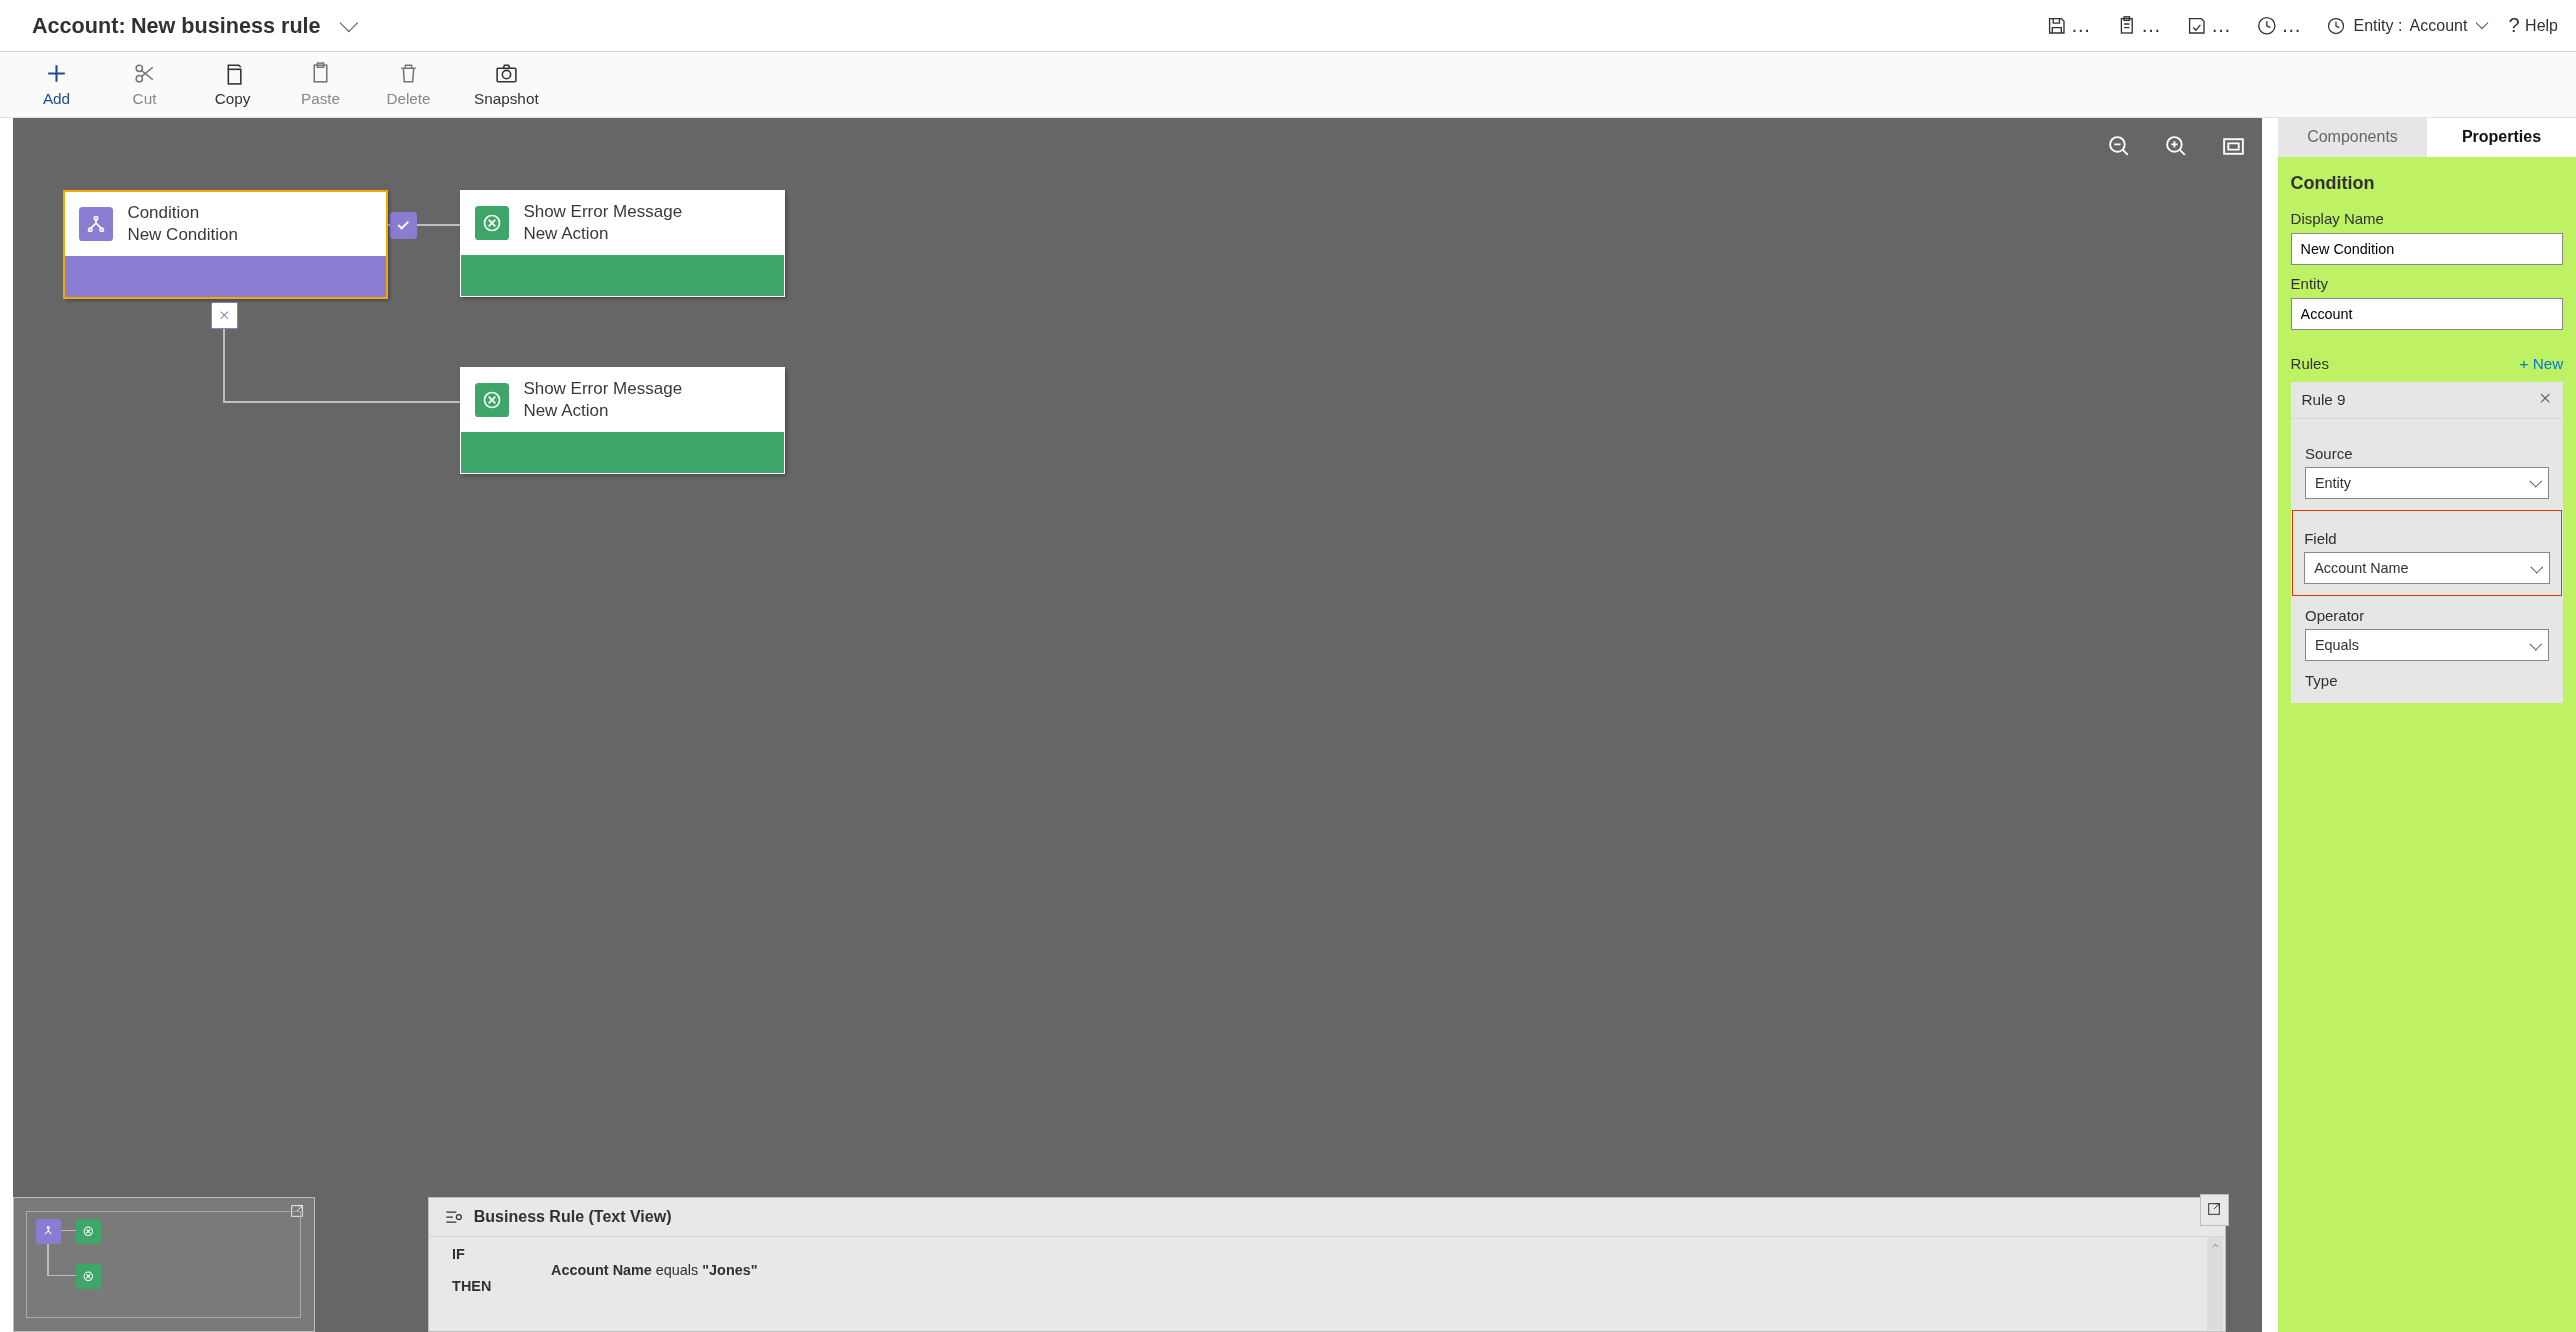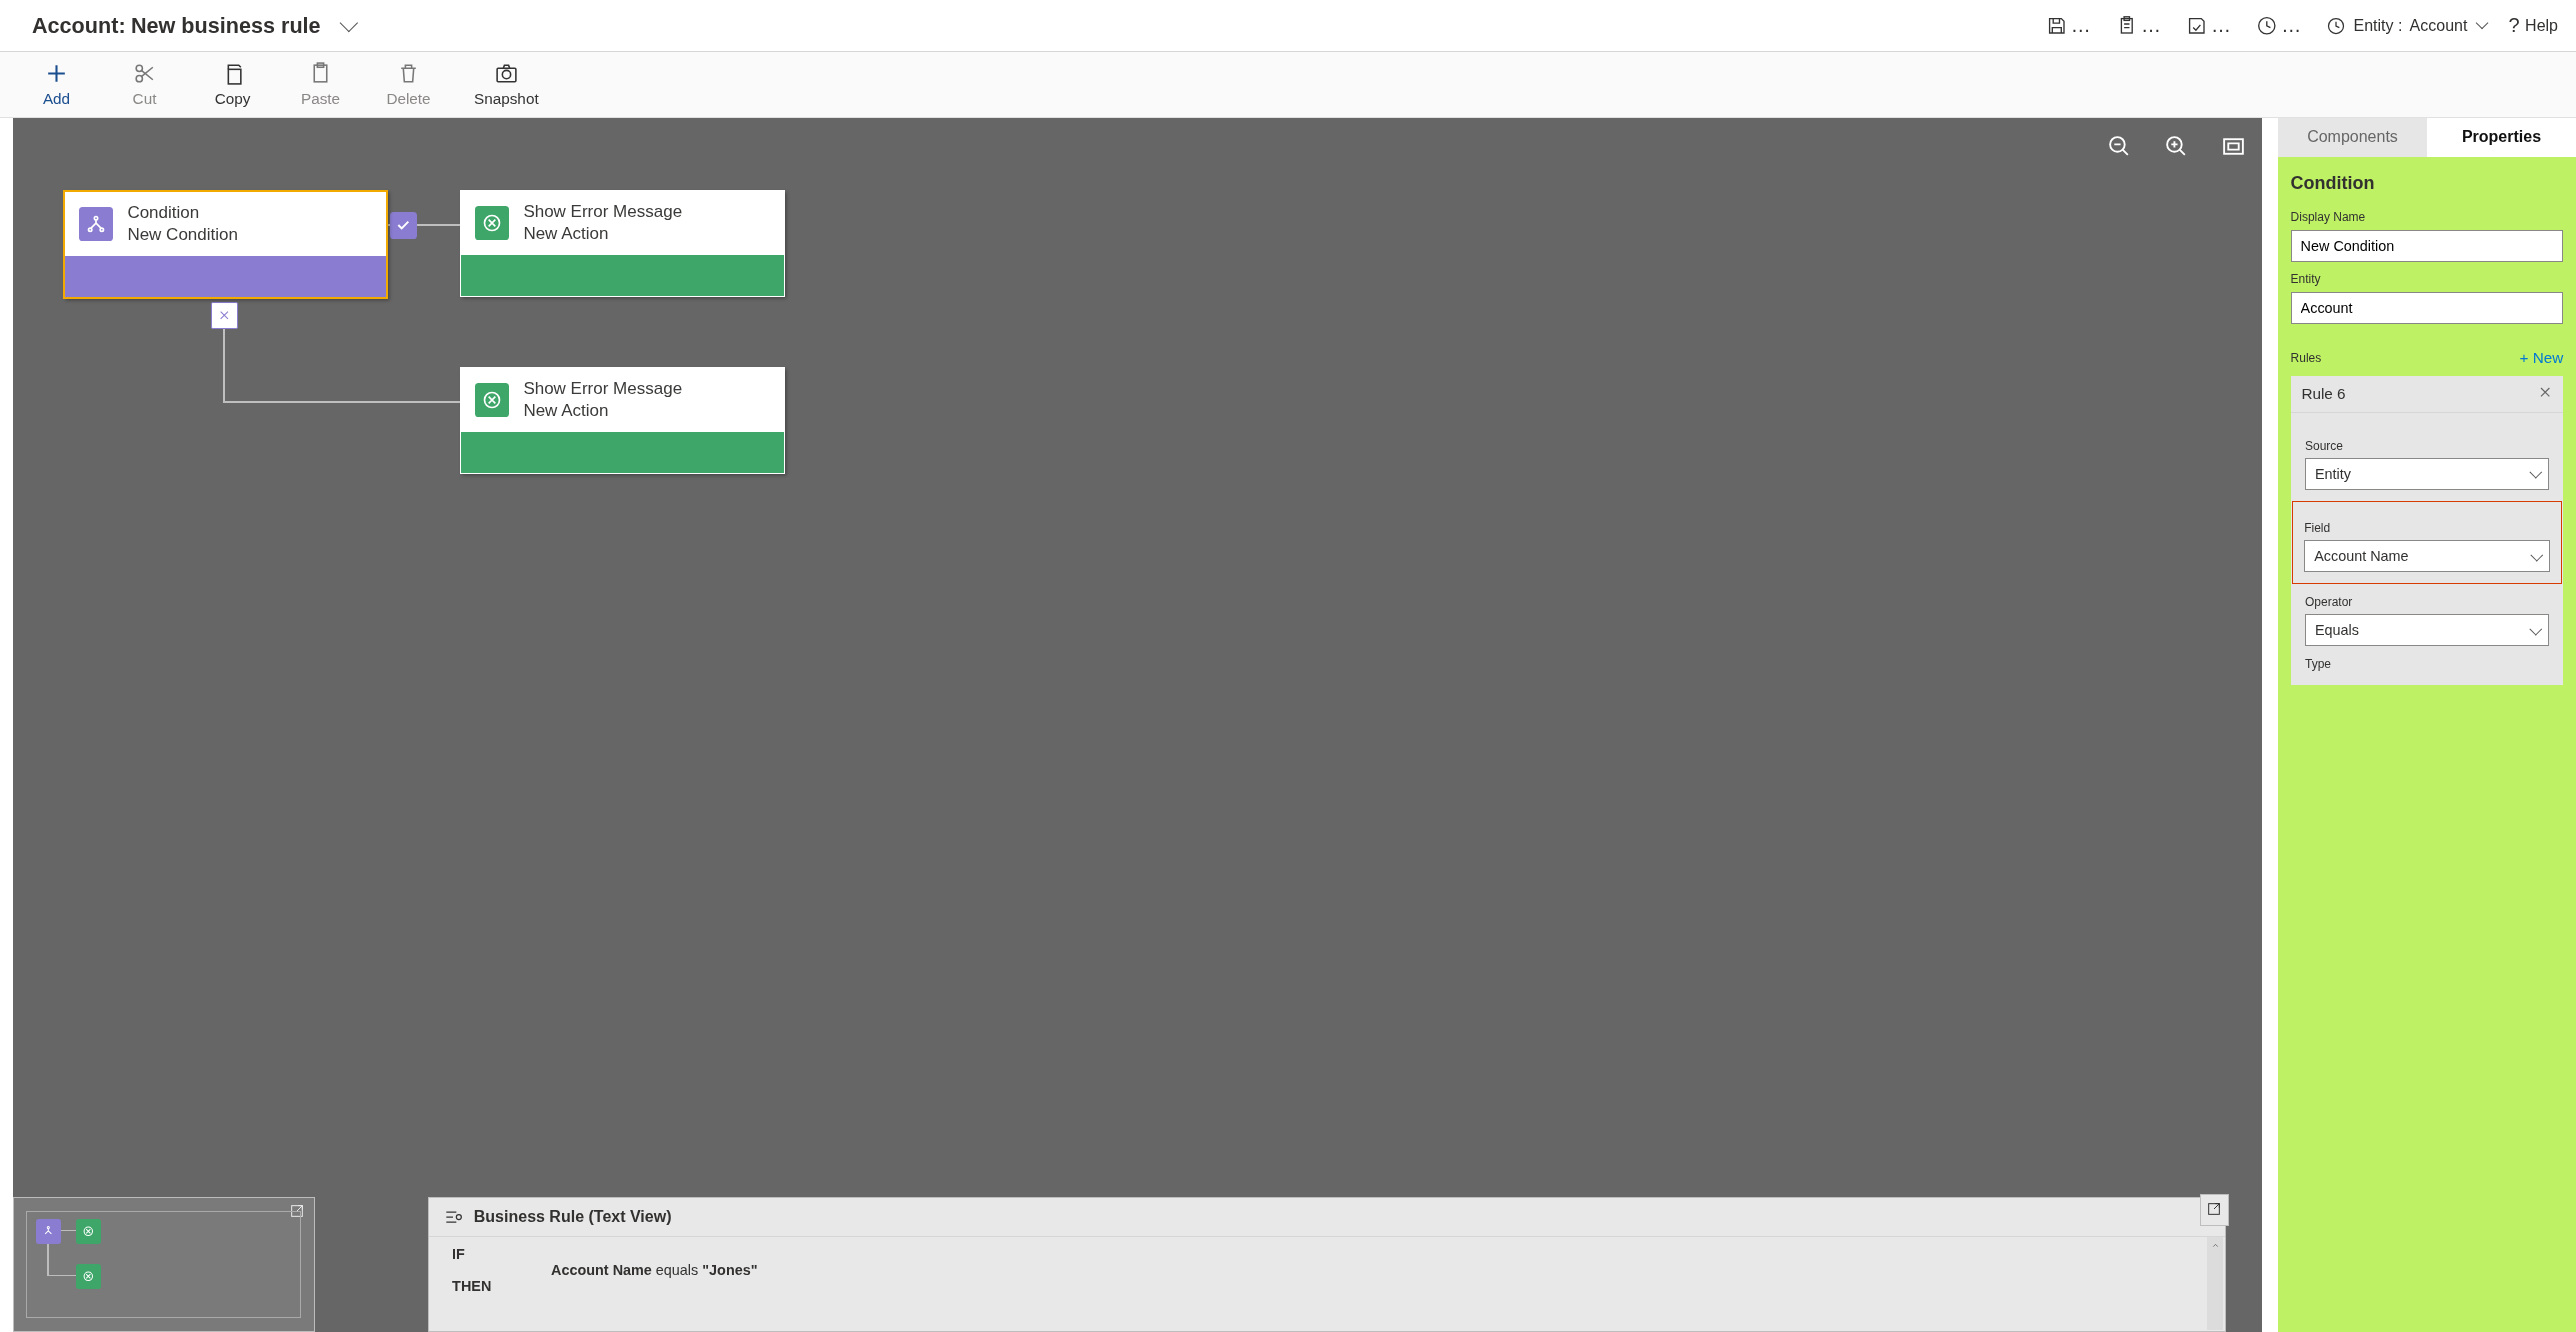--- a/index.html
+++ b/index.html
@@ -80,21 +80,21 @@
 .tv-scroll .up,.tv-scroll .dn{height:16px;display:flex;align-items:center;justify-content:center;}
 .tv-scroll svg{width:9px;height:9px;stroke:#555;fill:none;stroke-width:2;}
 
 
 .props { width: 298px; background: #bef264; display:flex; flex-direction:column; }
 .tabs { display:flex; }
 .tab { flex:1; text-align:center; padding:10.8px 0; font-size:16px; background:#e6e6e6; color:#666; cursor:pointer;}
 .tab.active { background:#fff; color:#111; font-weight:600; }
 .panel { padding: 16px 12.6px; overflow:auto; }
 .panel h2 { font-size:18px; font-weight:600; margin-bottom:16px; }
-.label { font-size:12px; color:#323130; margin:10.8px 0 5.4px; }
+.label { font-size:15px; color:#323130; margin:10.8px 0 5.4px; }
 .input, .select { width:100%; height:32px; border:0.9px solid #8a8886; padding:0 9px; font-size:14.4px; background:#fff; }
 .select{ display:flex; align-items:center; justify-content:space-between; cursor:pointer;}
 .select .chv{ width:9px;height:9px;border-right:1.4px solid #555;border-bottom:1.4px solid #555; transform:rotate(45deg) translateY(-1.8px);}
 .rules-row{ display:flex; align-items:center; justify-content:space-between; margin-top:25px; }
 .new-link{ color:#0078d4; font-size:15.3px; cursor:pointer;}
 .rule-block{ background:#e6e6e6; margin-top:9px; padding:0; }
 .rule-header{ display:flex; align-items:center; justify-content:space-between; padding:9px 10.8px; border-bottom:0.9px solid #d6d6d6; font-size:15.3px;}
 .rule-header .x{ cursor:pointer; font-size:16px; color:#666;}
 .rule-body{ padding: 14.4px 14.4px 9px; }
 .hi-red{ border:1.8px solid #d83b01; padding:7.2px 10.8px 10.8px; margin:10.8px -12.6px 5.4px; }
@@ -363,21 +363,21 @@
         <div class="label">Entity</div>
         <input class="input" value="Account" style="">
 
         <div class="rules-row">
           <span class="label" style="margin:0;">Rules</span>
           <span class="new-link">+  New</span>
         </div>
 
         <div class="rule-block">
           <div class="rule-header">
-            <span>Rule 6</span>
+            <span>Rule 9</span>
             <span class="x">
               <svg width="14.4" height="14.4" viewBox="0 0 24 24" stroke="#666" stroke-width="2" fill="none">
                   <path d="M5 5l14 14M19 5L5 19"></path>
                 </svg>
             </span>
           </div>
           <div class="rule-body">
             <div class="label" style="margin-top:11px;">Source</div>
             <div class="select">
               <span>Entity</span>

